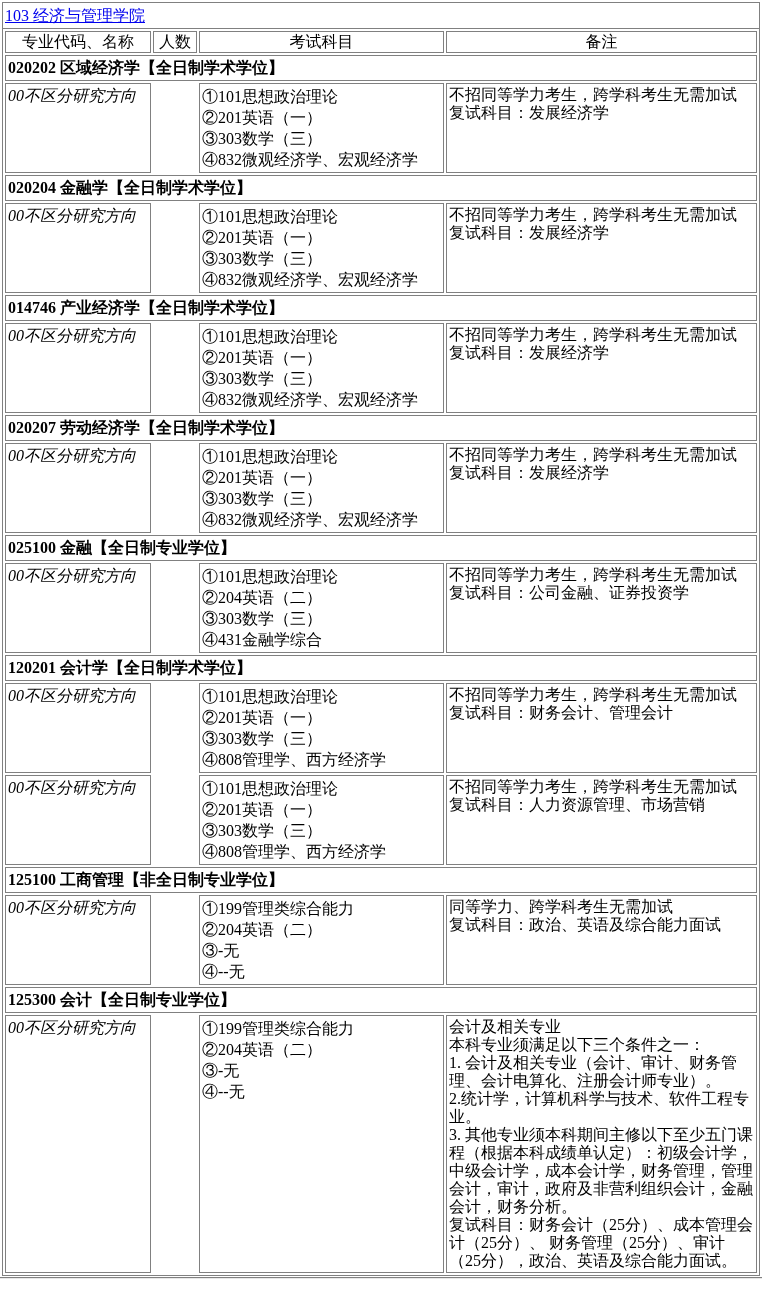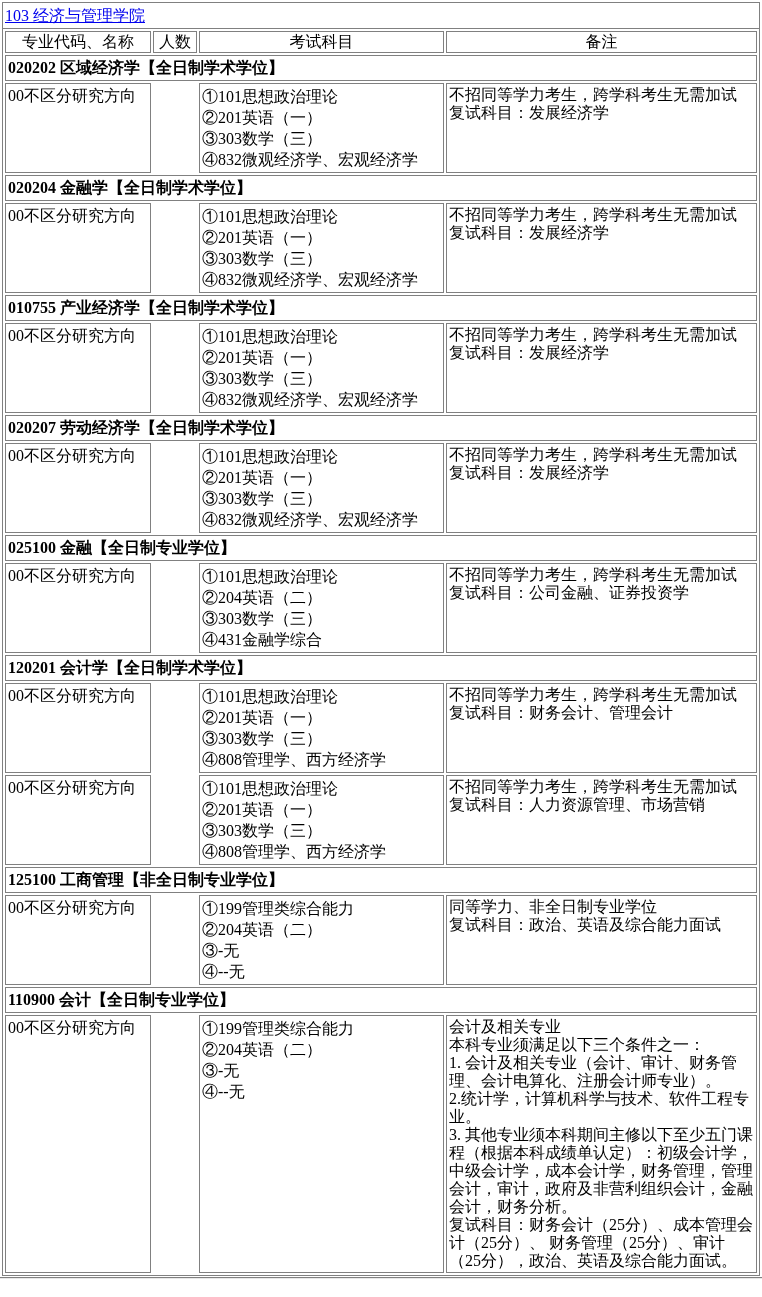--- a/index.html
+++ b/index.html
@@ -57,21 +57,21 @@
     vertical-align: top;
     padding: 2px 2px;
     overflow: hidden;
   }
   td.section-title-cell {
     font-weight: bold;
     line-height: 20px;
     padding: 0 2px;
     white-space: nowrap;
   }
-  td.dir-cell { line-height: 19px; }
+  td.dir-cell { line-height: 19px; font-style: italic; }
   td.count-cell { }
   .subject-line { line-height: 21px; white-space: nowrap; }
   .remark-line { line-height: 18px; }
   hr.bottom-rule {
     margin: 1px -2px 0 -2px;
     border: none;
     height: 0;
     border-top: 1px solid #808080;
     border-bottom: 1px solid #e8e8e8;
   }
@@ -129,21 +129,21 @@
               <div class="subject-line">②201英语（一）</div>
               <div class="subject-line">③303数学（三）</div>
               <div class="subject-line">④832微观经济学、宏观经济学</div>
             </td>
             <td>
               <div class="remark-line">不招同等学力考生，跨学科考生无需加试</div>
               <div class="remark-line">复试科目：发展经济学</div>
             </td>
           </tr>
           <tr>
-            <td colspan="4" class="section-title-cell">010755 产业经济学【全日制学术学位】</td>
+            <td colspan="4" class="section-title-cell">014746 产业经济学【全日制学术学位】</td>
           </tr>
           <tr>
             <td class="dir-cell">00不区分研究方向</td>
             <td class="count-cell"></td>
             <td>
               <div class="subject-line">①101思想政治理论</div>
               <div class="subject-line">②201英语（一）</div>
               <div class="subject-line">③303数学（三）</div>
               <div class="subject-line">④832微观经济学、宏观经济学</div>
             </td>
@@ -223,26 +223,26 @@
           <tr>
             <td class="dir-cell">00不区分研究方向</td>
             <td class="count-cell"></td>
             <td>
               <div class="subject-line">①199管理类综合能力</div>
               <div class="subject-line">②204英语（二）</div>
               <div class="subject-line">③-无</div>
               <div class="subject-line">④--无</div>
             </td>
             <td>
-              <div class="remark-line">同等学力、非全日制专业学位</div>
+              <div class="remark-line">同等学力、跨学科考生无需加试</div>
               <div class="remark-line">复试科目：政治、英语及综合能力面试</div>
             </td>
           </tr>
           <tr>
-            <td colspan="4" class="section-title-cell">110900 会计【全日制专业学位】</td>
+            <td colspan="4" class="section-title-cell">125300 会计【全日制专业学位】</td>
           </tr>
           <tr>
             <td class="dir-cell">00不区分研究方向</td>
             <td class="count-cell"></td>
             <td>
               <div class="subject-line">①199管理类综合能力</div>
               <div class="subject-line">②204英语（二）</div>
               <div class="subject-line">③-无</div>
               <div class="subject-line">④--无</div>
             </td>

